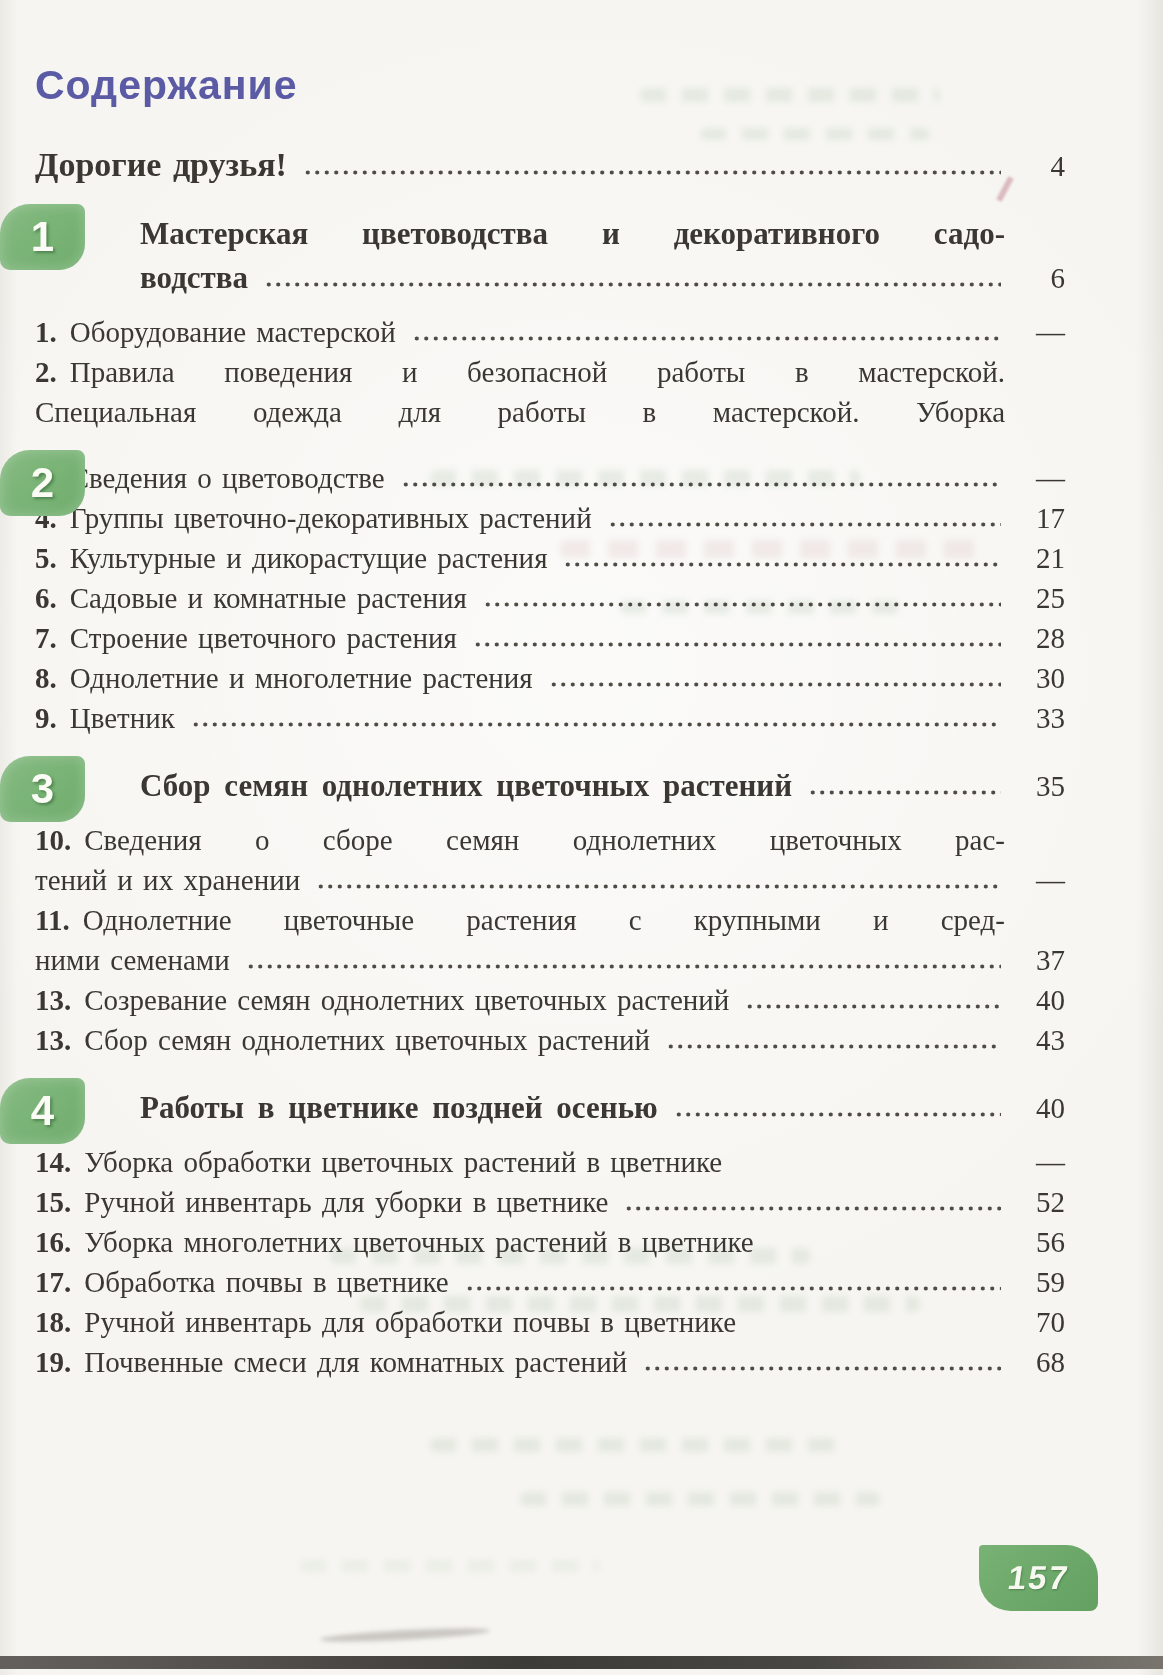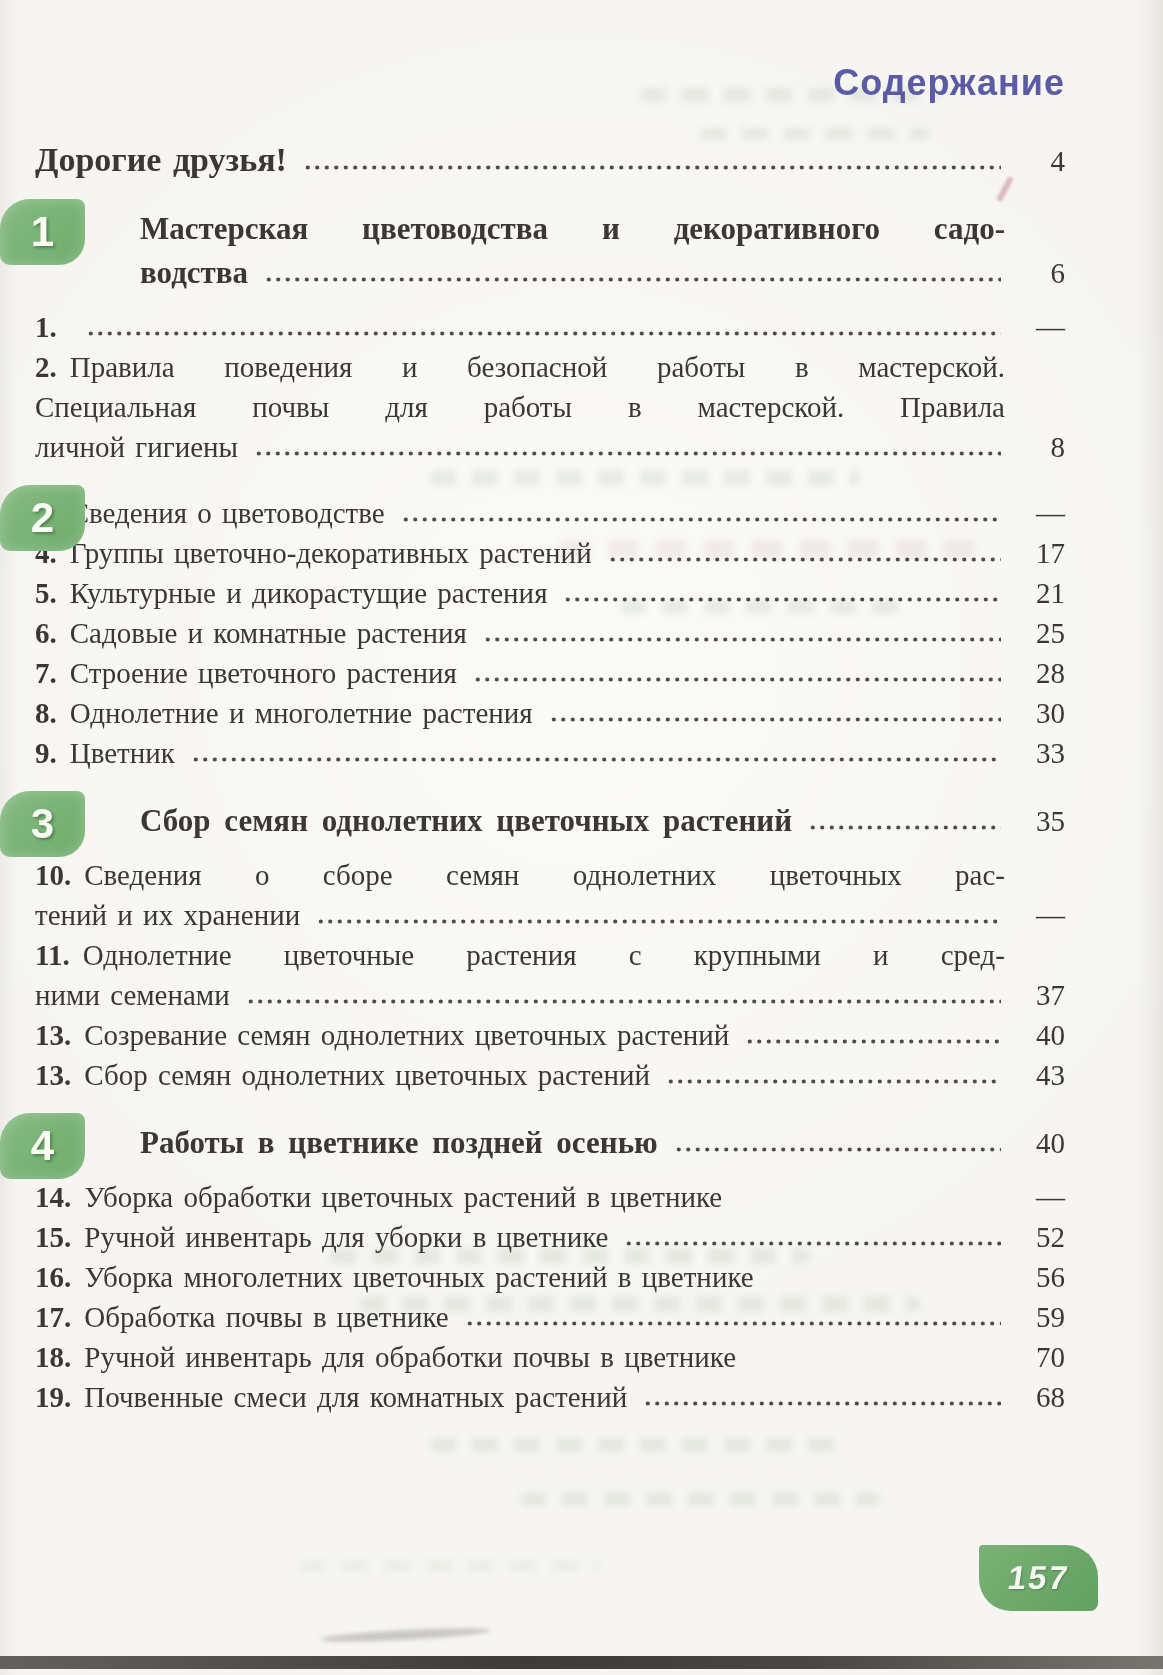--- a/index.html
+++ b/index.html
@@ -10,23 +10,23 @@
       radial-gradient(circle at 50% 40%, rgba(255,255,255,0.55), rgba(255,255,255,0) 60%),
       linear-gradient(to left, rgba(205,200,192,0.35), rgba(205,200,192,0) 26px),
       linear-gradient(to right, rgba(205,200,192,0.25), rgba(205,200,192,0) 18px);
     color: var(--ink, #3b3833);
     font-family: "Liberation Serif", "DejaVu Serif", serif;
   }
   .content { position:absolute; left:35px; top:0; width:1030px; }
 
   .doc-title {
     margin-top:62px; margin-bottom:36px;
-    text-align:right;
+    text-align:left;
     font-family:"Liberation Sans","DejaVu Sans",sans-serif;
-    font-weight:700; font-size:36px; letter-spacing:1px;
+    font-weight:700; font-size:41px; letter-spacing:1px;
     color: var(--title, #5b5aa5);
   }
 
   .toc { font-size:29px; }
   .line { line-height:40px; min-height:40px; word-spacing:3px; }
   .frow { display:flex; align-items:baseline; }
   .jline { text-align:justify; text-align-last:justify; padding-right:60px; }
   .num { font-weight:700; margin-right:13px; white-space:nowrap; }
   .txt { }
   .bold { font-weight:700; font-size:34px; }
@@ -131,30 +131,26 @@
             <div class="line jline"><span class="txt">Мастерская цветоводства и декоративного садо-</span></div>
             <div class="line frow">
               <span class="txt">водства</span>
               <span class="leader"></span>
               <span class="pageno">6</span>
             </div>
           </div>
         </div>
         <div class="line frow">
           <b class="num">1.</b>
+          <span class="txt">Оборудование мастерской</span>
           <span class="leader"></span>
           <span class="pageno">—</span>
         </div>
         <div class="line jline"><b class="num">2.</b><span class="txt">Правила поведения и безопасной работы в мастерской.</span></div>
-        <div class="line jline"><span class="txt">Специальная почвы для работы в мастерской. Правила</span></div>
-        <div class="line frow">
-          <span class="txt">личной гигиены</span>
-          <span class="leader"></span>
-          <span class="pageno">8</span>
-        </div>
+        <div class="line jline"><span class="txt">Специальная одежда для работы в мастерской. Уборка</span></div>
         <div class="section">
           <div class="badge">2</div>
         </div>
         <div class="line frow">
           <b class="num">3.</b>
           <span class="txt">Сведения о цветоводстве</span>
           <span class="leader"></span>
           <span class="pageno">—</span>
         </div>
         <div class="line frow">

